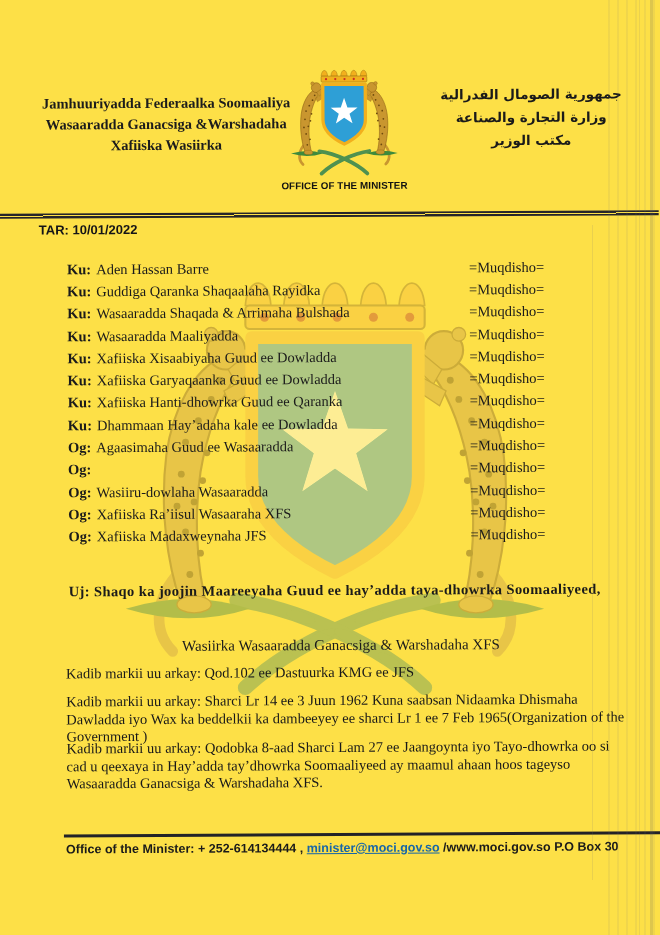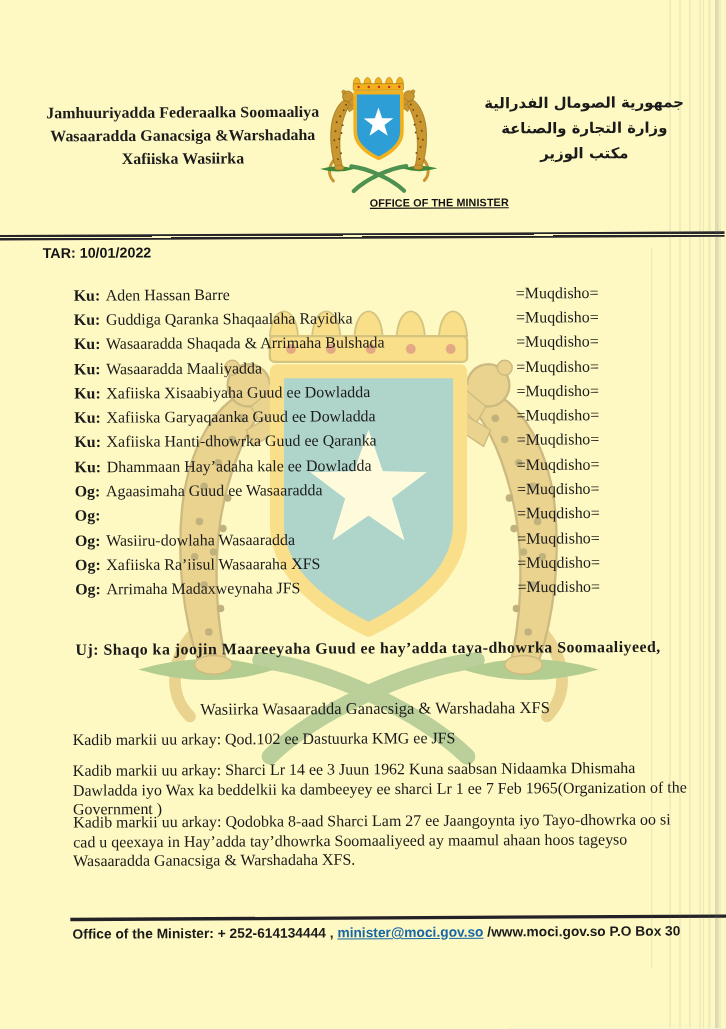--- a/index.html
+++ b/index.html
@@ -1,37 +1,37 @@
 <!DOCTYPE html>
 <html><head>
 <meta charset="utf-8">
 <style>
   html,body{margin:0;padding:0;background:#e8e8e8;}
   .page{
     position:relative;width:660px;height:935px;margin:0 auto;
-    background:#fef9c3;overflow:hidden;
+    background:#fde047;overflow:hidden;
     font-family:"Liberation Serif", serif;color:#1b1b1b;
   }
   .tilt{position:absolute;inset:0;transform:rotate(-0.3deg);transform-origin:50% 50%;}
   
   .streaks{position:absolute;top:0;right:0;width:52px;height:100%;
     background:repeating-linear-gradient(90deg, rgba(110,110,118,.09) 0 2px, rgba(0,0,0,0) 2px 9px);}
   .edge-line{position:absolute;top:0;right:7px;width:3px;height:100%;background:rgba(95,95,104,.20);}
   .crease1{position:absolute;left:592px;top:225px;width:1px;height:655px;background:rgba(110,110,122,.14);}
   .crease2{position:absolute;left:639px;top:0;width:1px;height:935px;background:rgba(110,110,122,.12);}
   
   .hdr-left{position:absolute;left:16px;top:92px;width:304px;text-align:center;
     font-weight:bold;font-size:14.5px;line-height:21px;color:#1c1c1c;}
   .hdr-arabic{position:absolute;right:14px;top:84px;width:226px;text-align:center;direction:rtl;
     font-family:"DejaVu Sans", sans-serif;font-weight:bold;font-size:13.5px;line-height:23px;color:#1a1a1a;}
   .emblem{position:absolute;left:286px;top:62px;width:120px;height:117px;}
   .emblem-caption{position:absolute;left:228px;top:180px;width:236px;text-align:center;
     font-family:"Liberation Sans", sans-serif;font-weight:bold;font-size:9.8px;line-height:11.5px;
     letter-spacing:.1px;color:#111;}
-  .emblem-caption .u{text-decoration:underline;text-align:right;}
+  .emblem-caption .u{}
   
   .rule-top{position:absolute;left:0;top:212px;width:660px;height:5px;
     background:linear-gradient(#26252a 0 2px, rgba(0,0,0,0) 2px 3px, #26252a 3px 5px);}
   .ref-row{position:absolute;left:40px;right:33px;top:221px;display:flex;justify-content:space-between;
     font-family:"Liberation Sans", sans-serif;font-weight:bold;font-size:13px;color:#141417;}
   
   .recipients{position:absolute;left:68px;top:257px;right:36px;font-size:14.5px;}
   .row{position:relative;height:22.3px;display:flex;align-items:center;}
   .pfx{font-weight:bold;margin-right:5px;}
   .loc{position:absolute;left:402px;}
@@ -210,21 +210,21 @@
         <span class="nm">Wasiiru-dowlaha Wasaaradda</span>
         <span class="loc">=Muqdisho=</span>
       </div>
       <div class="row">
         <span class="pfx">Og:</span>
         <span class="nm">Xafiiska Ra’iisul Wasaaraha XFS</span>
         <span class="loc">=Muqdisho=</span>
       </div>
       <div class="row">
         <span class="pfx">Og:</span>
-        <span class="nm">Arrimaha Madaxweynaha JFS</span>
+        <span class="nm">Xafiiska Madaxweynaha JFS</span>
         <span class="loc">=Muqdisho=</span>
       </div>
     </div>
 
     <div class="subject">Uj: Shaqo ka joojin Maareeyaha Guud ee hay’adda taya-dhowrka Soomaaliyeed,</div>
     <div class="from-line">Wasiirka Wasaaradda Ganacsiga &amp; Warshadaha XFS</div>
     <div class="para p1">Kadib markii uu arkay: Qod.102 ee Dastuurka KMG ee JFS</div>
     <div class="para p2">Kadib markii uu arkay: Sharci  Lr 14 ee 3 Juun 1962 Kuna saabsan Nidaamka Dhismaha Dawladda iyo Wax ka beddelkii  ka dambeeyey ee sharci  Lr 1 ee 7 Feb 1965(Organization of the Government )</div>
     <div class="para p3">Kadib markii uu arkay: Qodobka 8-aad Sharci Lam 27 ee Jaangoynta iyo Tayo-dhowrka oo si cad u qeexaya in Hay’adda tay’dhowrka Soomaaliyeed ay  maamul ahaan hoos tageyso Wasaaradda Ganacsiga &amp; Warshadaha XFS.</div>
 

